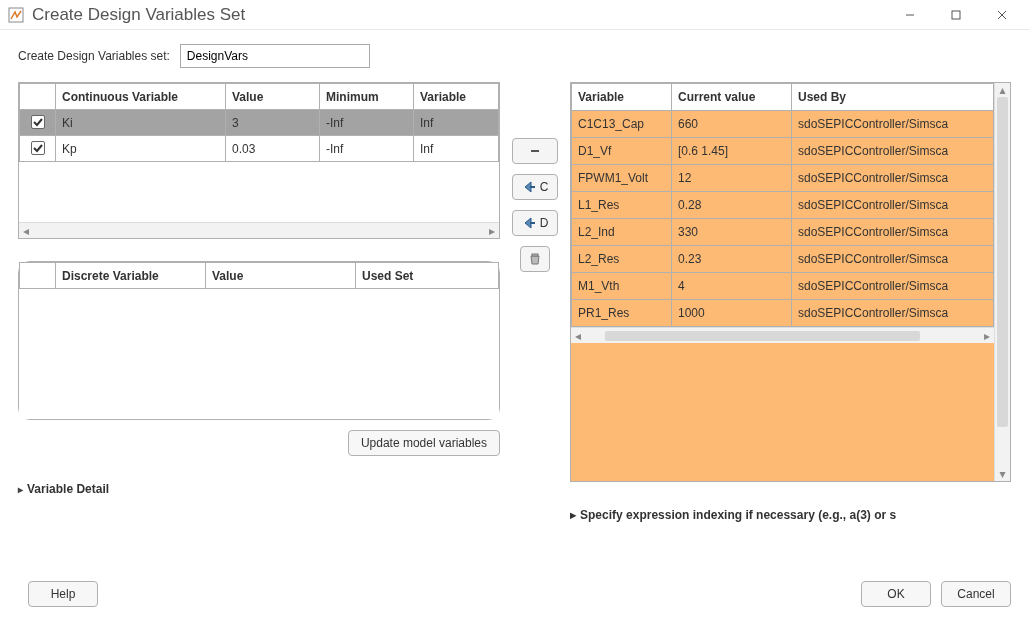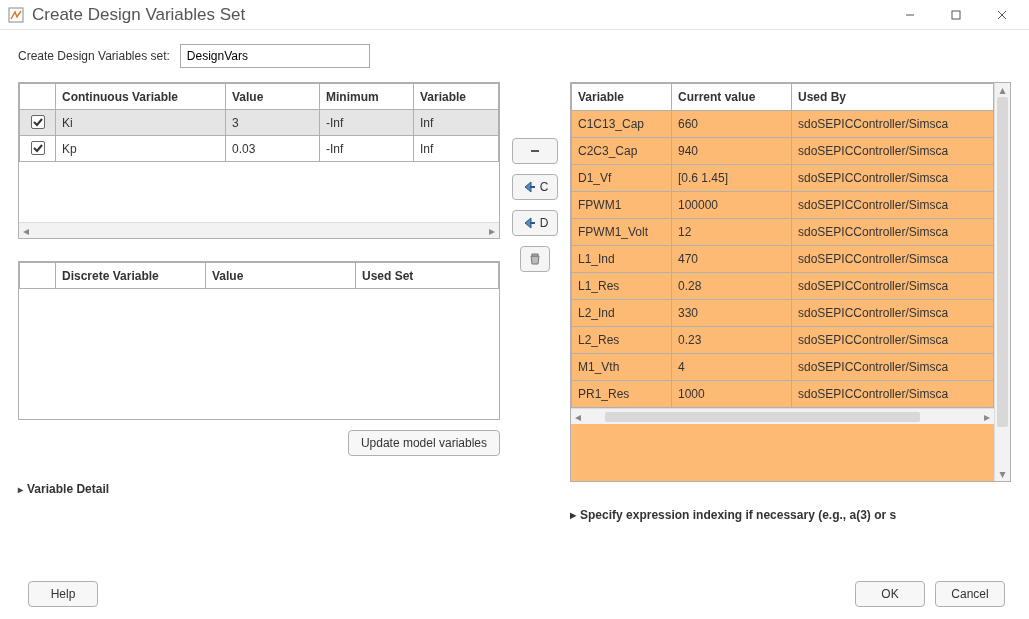--- a/index.html
+++ b/index.html
@@ -80,35 +80,35 @@
     font-size:12px;
     height:26px;
     overflow:hidden;
     white-space:nowrap;
     text-overflow:ellipsis;
   }
   .ctable th {
     background:#fff;
     font-weight:bold;
   }
-  .ctable tr.sel td { background:#e5e5e5; }
+  .ctable tr.sel td { background:#a3a3a3; }
   .checkbox-cell { text-align:center !important; width:36px; }
   .chk {
     width:14px;height:14px;border:1px solid #666;background:#fff;display:inline-flex;align-items:center;justify-content:center;border-radius:2px;
   }
   .chk svg { width:10px;height:10px;stroke:#333;stroke-width:2;fill:none;}
   .empty-area-cont {
     height:60px; background:#fff;
   }
   .hscroll {
     height:16px;background:#f2f2f2;border-top:1px solid #ddd;display:flex;align-items:center;position:relative;
   }
   .hscroll .arrow { width:14px;height:14px;display:flex;align-items:center;justify-content:center;color:#888;}
   .hscroll .track { flex:1;height:10px;background:#f2f2f2; }
-  .disc-shell { margin-top:22px; }
+  .disc-shell { margin-top:22px;border-radius:12px; }
   .disc-empty { height:130px; background:#fff; }
   .update-row{ display:flex;justify-content:flex-end;margin-top:10px;}
   .btn {
     border:1px solid #b0b0b0;
     background:#f7f7f7;
     border-radius:4px;
     padding:4px 12px;
     font-size:12px;
     color:#333;
     height:26px;
@@ -163,21 +163,21 @@
     display:flex;align-items:center;gap:4px;margin-top:26px;font-weight:bold;font-size:12px;color:#333;
   }
   .expand-row .tri { font-size:10px; color:#444;}
   .right-expand {
     display:flex;align-items:center;gap:4px;margin-top:26px;font-weight:bold;font-size:12px;color:#333;
     white-space:nowrap;overflow:hidden;
   }
   .footer {
     position:absolute;
     bottom:12px;
-    left:18px;right:24px;
+    left:18px;right:18px;
     display:flex;
     align-items:center;
   }
   .footer .spacer{flex:1;}
   .footer .btn { min-width:70px; margin-left:10px;}
 </style>
 </head>
 <body>
 
 <div class="titlebar">
@@ -348,42 +348,27 @@
                 <th>Used By</th>
               </tr>
             </thead>
             <tbody id="var-body">
                 <tr>
     <td>C1C13_Cap</td>
     <td>660</td>
     <td class="usedby">sdoSEPICController/Simsca</td>
                 </tr>
                 <tr>
-    <td>C2C3_Cap</td>
-    <td>940</td>
-    <td class="usedby">sdoSEPICController/Simsca</td>
-                </tr>
-                <tr>
     <td>D1_Vf</td>
     <td>[0.6 1.45]</td>
     <td class="usedby">sdoSEPICController/Simsca</td>
                 </tr>
                 <tr>
-    <td>FPWM1</td>
-    <td>100000</td>
-    <td class="usedby">sdoSEPICController/Simsca</td>
-                </tr>
-                <tr>
     <td>FPWM1_Volt</td>
     <td>12</td>
-    <td class="usedby">sdoSEPICController/Simsca</td>
-                </tr>
-                <tr>
-    <td>L1_Ind</td>
-    <td>470</td>
     <td class="usedby">sdoSEPICController/Simsca</td>
                 </tr>
                 <tr>
     <td>L1_Res</td>
     <td>0.28</td>
     <td class="usedby">sdoSEPICController/Simsca</td>
                 </tr>
                 <tr>
     <td>L2_Ind</td>
     <td>330</td>

